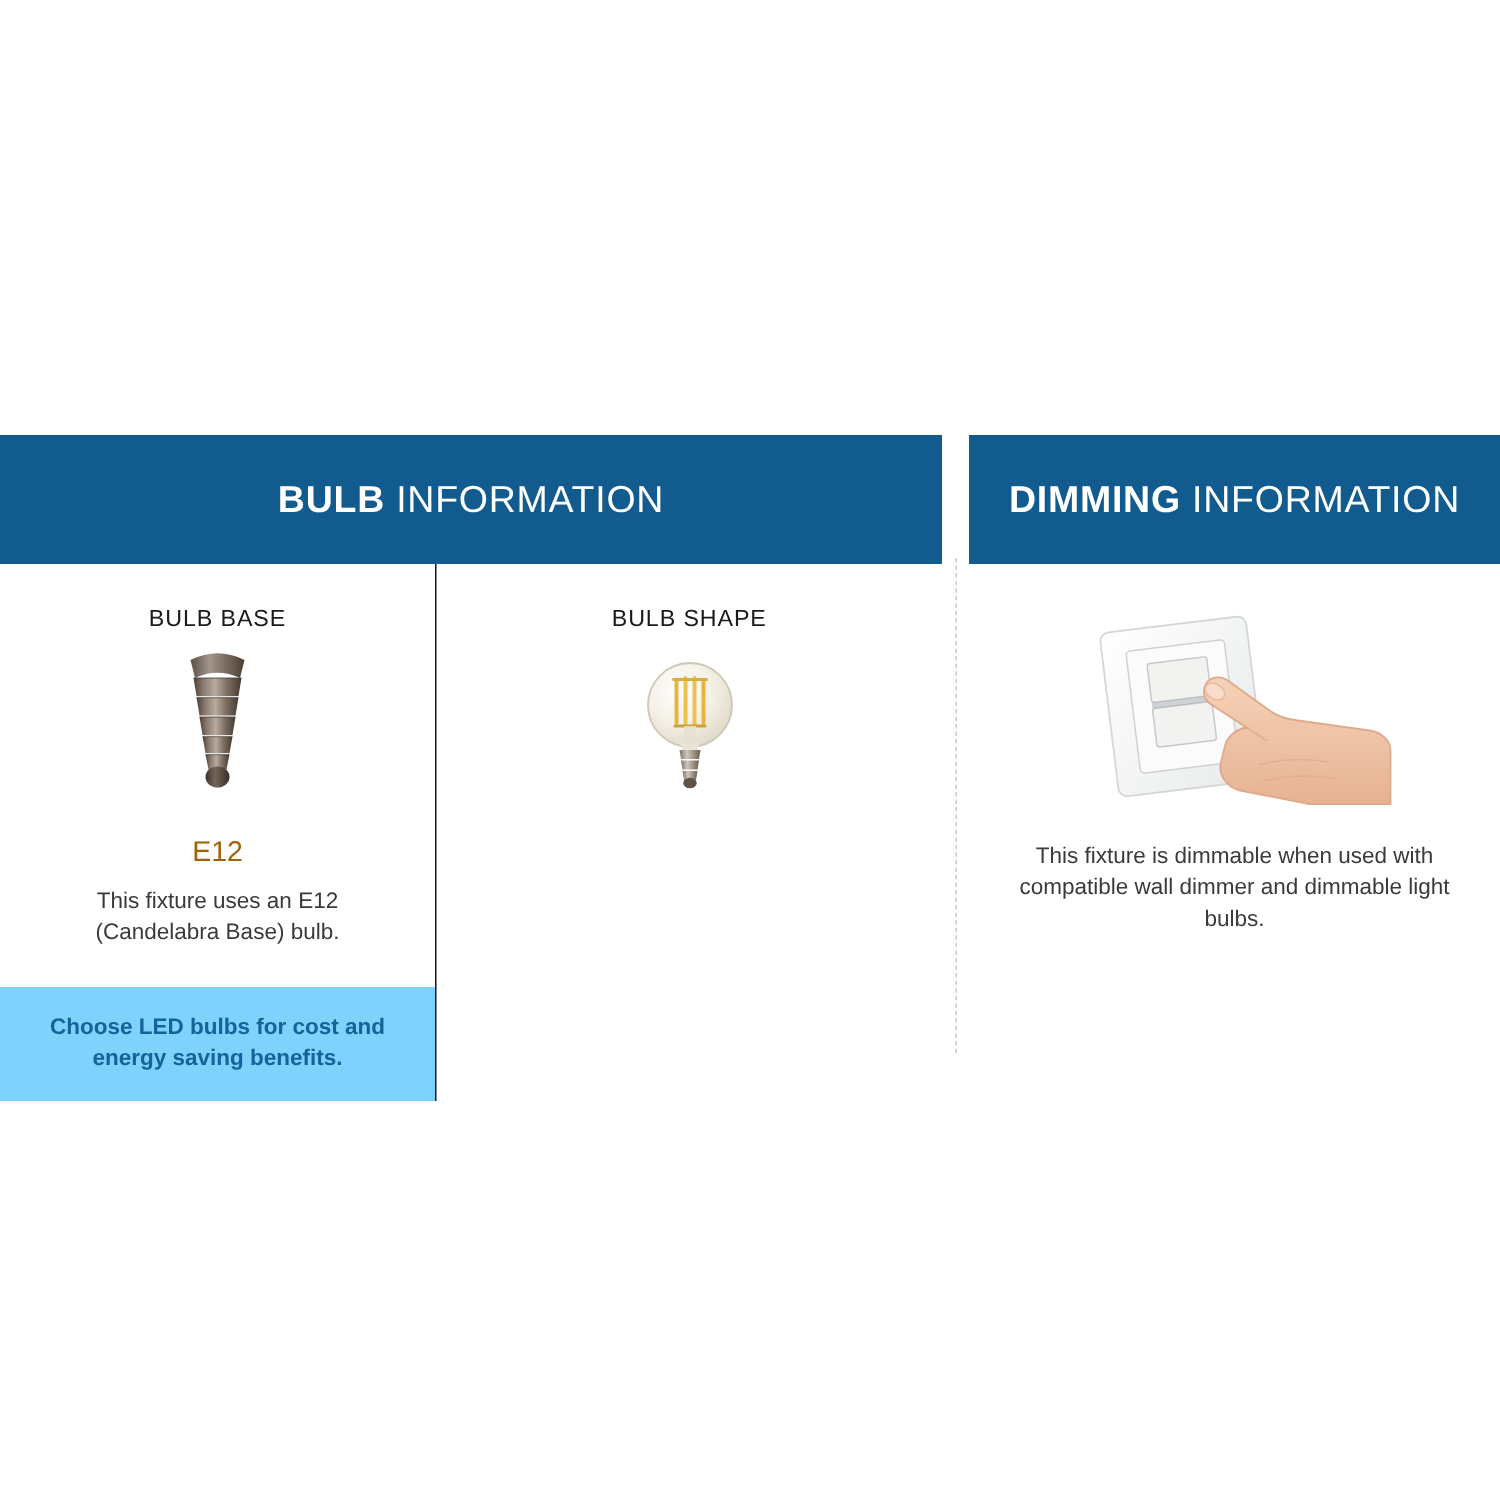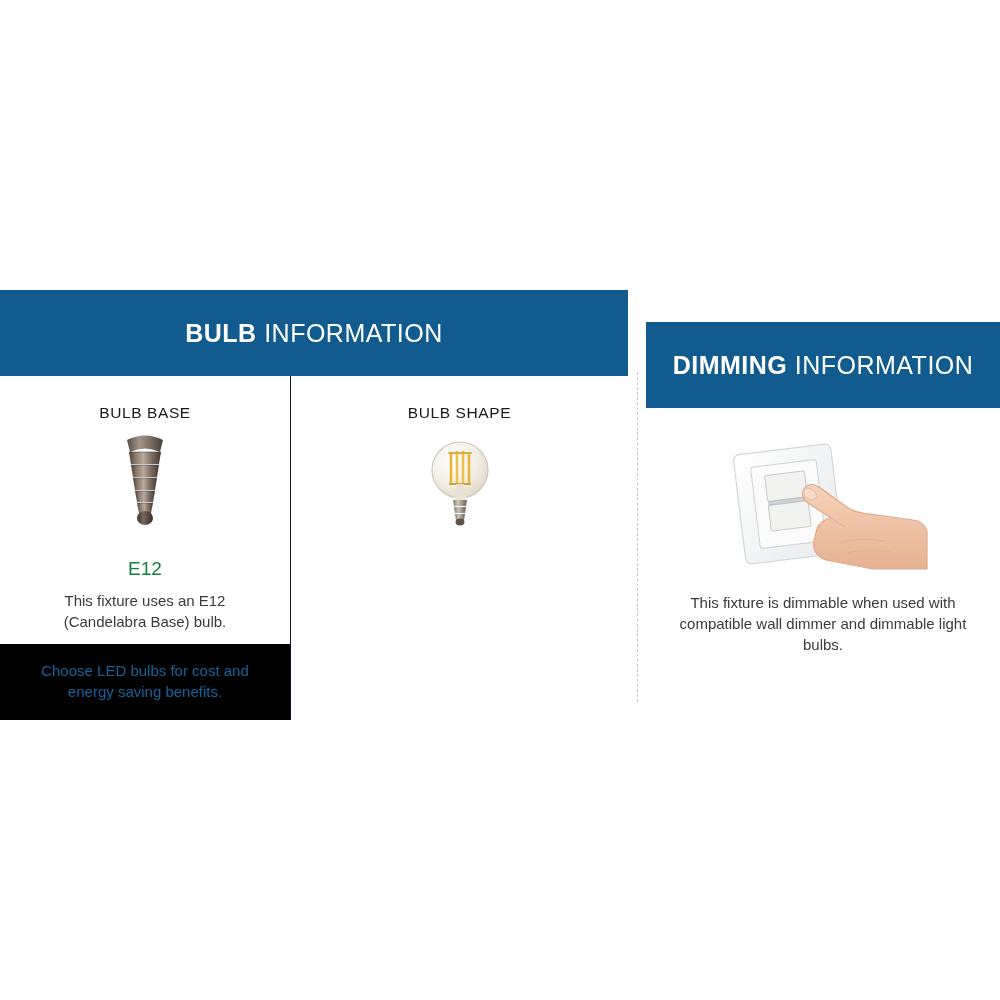--- a/index.html
+++ b/index.html
@@ -27,21 +27,21 @@
   
   .panels {
     position: absolute;
     left: 0;
     top: 290px;
     width: 1000px;
     display: flex;
   }
   .panel-bulb { width: 628px; }
   .panel-gap  { width: 18px; }
-  .panel-dim  { width: 354px; margin-top: 32px; }
+  .panel-dim  { width: 354px; }
 
   .panel-header {
     height: 86px;
     background: #125b8e;
     color: #ffffff;
     display: flex;
     align-items: center;
     justify-content: center;
     letter-spacing: 0.5px;
   }
@@ -83,39 +83,39 @@
 
   .img-area {
     height: 120px;
     display: flex;
     align-items: center;
     justify-content: center;
   }
 
   .spec-value {
     font-size: 19px;
-    color: #15803d;
+    color: #a16207;
     margin-top: 10px;
     margin-bottom: 10px;
   }
 
   .spec-desc {
     font-size: 15px;
     line-height: 21px;
     color: #3a3a3a;
     padding: 0 28px;
   }
 
   .tip-box {
-    margin-top: 12px;
-    background: #000000;
+    margin-top: 26px;
+    background: #7dd3fc;
     padding: 16px 22px 18px 22px;
     color: #16629b;
     font-size: 15px;
-    font-weight: normal;
+    font-weight: bold;
     line-height: 21px;
     text-align: center;
   }
 
   
   .dash-sep {
     position: absolute;
     left: 637px;
     top: 372px;
     width: 0;

